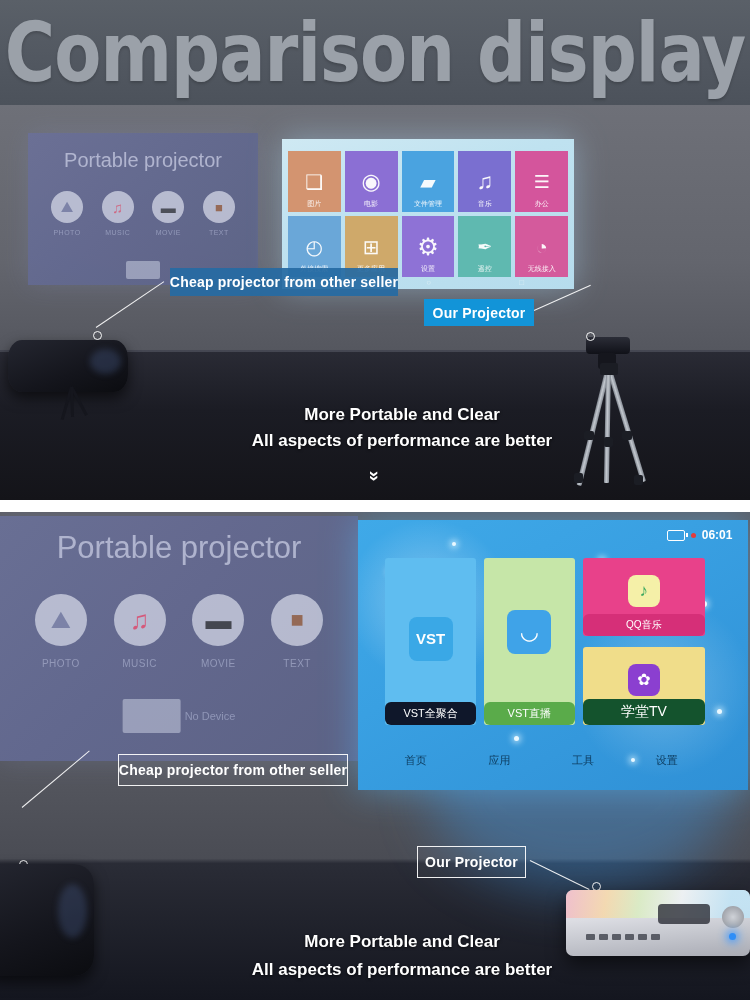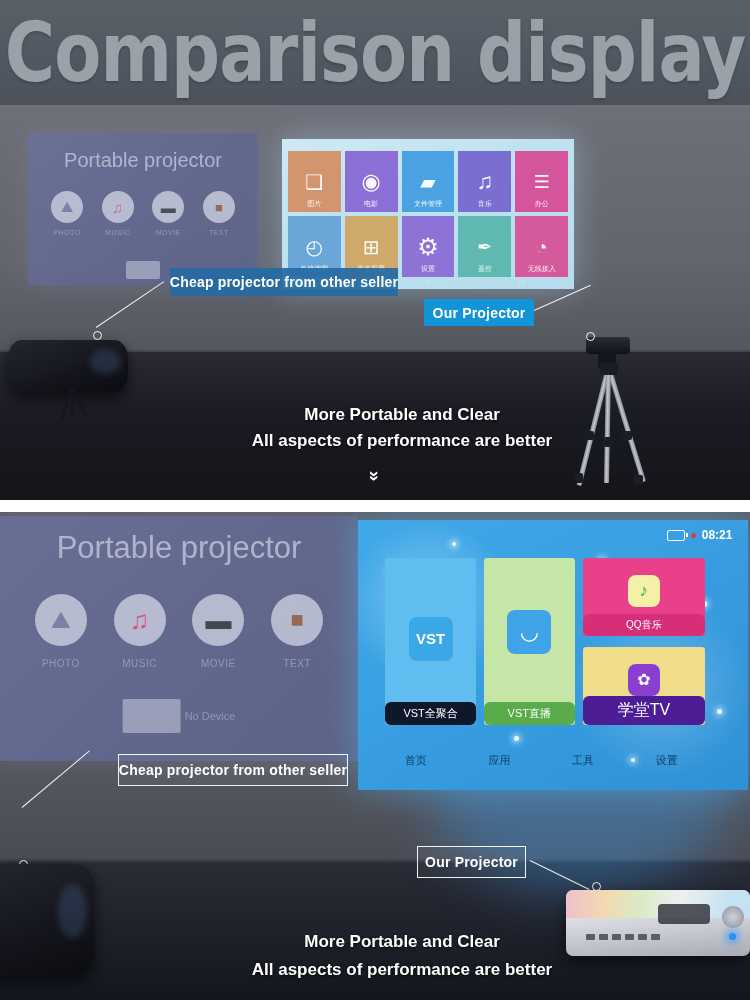--- a/index.html
+++ b/index.html
@@ -312,39 +312,39 @@
         <div class="star" style="left:14%;top:62%;width:5px;height:5px;"></div>
         <div class="star" style="left:40%;top:80%;width:5px;height:5px;"></div>
         <div class="star" style="left:70%;top:88%;width:4px;height:4px;"></div>
         <div class="star" style="left:92%;top:70%;width:5px;height:5px;"></div>
         <div class="star" style="left:52%;top:52%;width:3px;height:3px;"></div>
         <div class="star" style="left:80%;top:50%;width:4px;height:4px;"></div>
       </div>
       <div class="statusbar">
         <span class="batt"></span>
         <span class="dot-red"></span>
-        <span style="font-size:12px;font-weight:bold;">08:21</span>
+        <span style="font-size:12px;font-weight:bold;">06:01</span>
       </div>
       <div class="cards">
         <div class="card" style="flex:1;background:#5fbdf0;">
           <div class="appicon" style="width:44px;height:44px;background:#3aa8e6;font-size:15px;font-weight:bold;margin-bottom:5px;">VST</div>
           <div class="cname" style="background:#0f172a;font-size:11px;">VST全聚合</div>
         </div>
         <div class="card" style="flex:1;background:#c6e6a8;">
           <div class="appicon" style="width:44px;height:44px;background:#3fa3e8;font-size:22px;margin-bottom:18px;">◡</div>
           <div class="cname" style="background:#5aab4a;font-size:11px;">VST直播</div>
         </div>
         <div class="stackcol">
           <div class="card" style="flex:1;background:#e8418a;">
             <div class="appicon" style="width:32px;height:32px;background:#f5f0a8;color:#3aa860;font-size:17px;margin-bottom:12px;">♪</div>
             <div class="cname" style="background:#d62f78;font-size:10px;">QQ音乐</div>
           </div>
           <div class="card" style="flex:1;background:#f0dd8a;">
             <div class="appicon" style="width:32px;height:32px;background:#8b3fd0;font-size:16px;margin-bottom:12px;">✿</div>
-            <div class="cname" style="background:#4c1d95;font-size:16px;">学堂TV</div>
+            <div class="cname" style="background:#14532d;font-size:14px;">学堂TV</div>
           </div>
         </div>
       </div>
       <div class="navrow">
         <span style="font-size:11px">首页</span>
         <span style="font-size:11px">应用</span>
         <span style="font-size:11px">工具</span>
         <span style="font-size:11px">设置</span>
       </div>
     </div>

